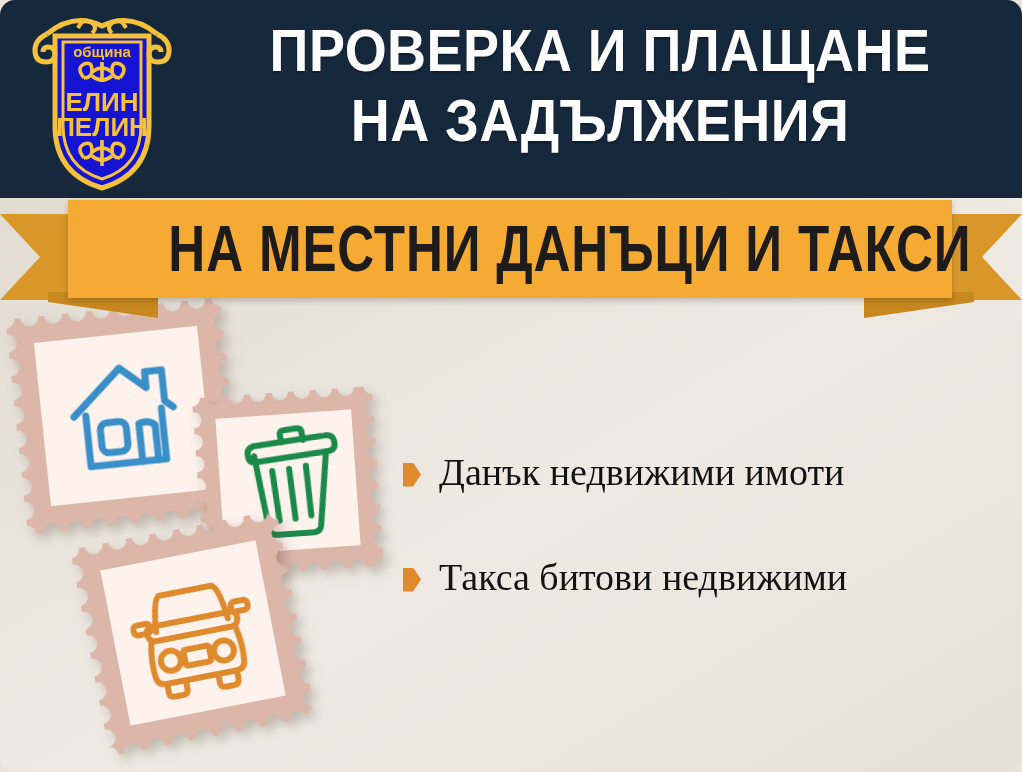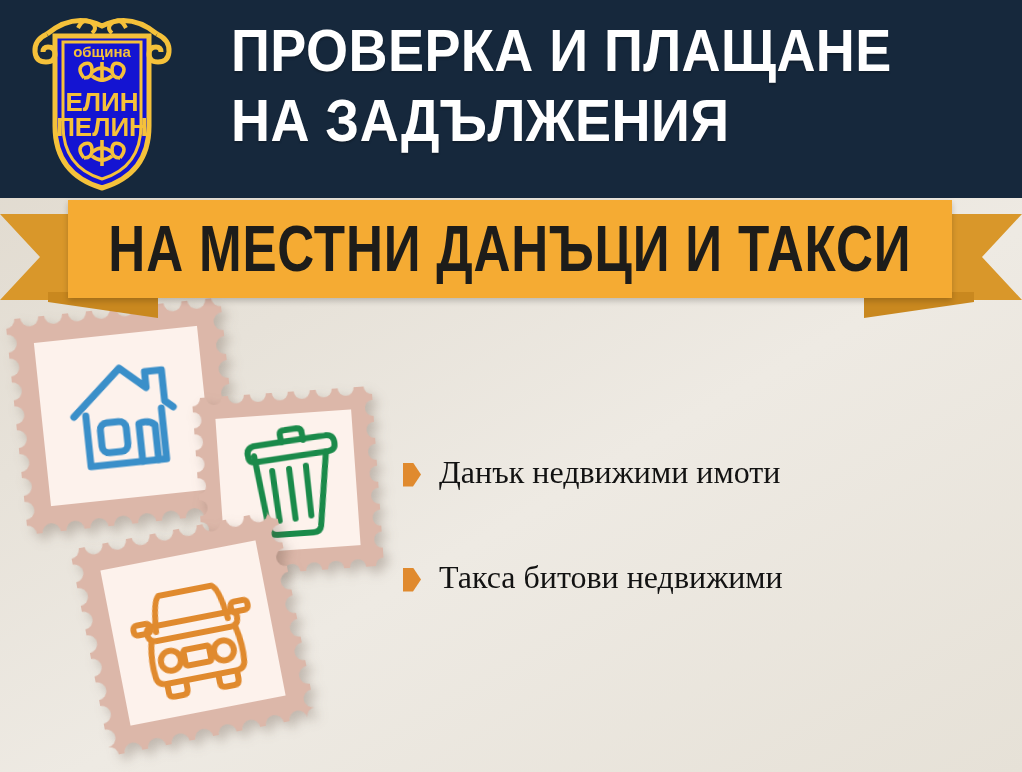--- a/index.html
+++ b/index.html
@@ -5,36 +5,37 @@
 <style>
   html,body{margin:0;padding:0;}
   body{
     width:1022px;height:772px;overflow:hidden;
     font-family:"Liberation Sans", sans-serif;
     background:#e8e4dc;
   }
   #poster{
     position:relative;width:1022px;height:772px;overflow:hidden;
     background:linear-gradient(150deg,#ded7cb 0%, #e7e2d9 35%, #eeeae3 60%, #e6e1d7 100%);
+    border-radius:15px;
   }
 
   
   .header{
     position:absolute;left:0;top:0;width:1022px;height:198px;
     background:#16283c;
     z-index:5;
   }
   .crest{
     position:absolute;left:22px;top:6px;width:160px;height:186px;
   }
   .crest svg{display:block;width:160px;height:186px;}
 
   .title-block{
     position:absolute;left:190px;top:16px;width:820px;
-    text-align:left;
+    text-align:center;
     color:#ffffff;
     font-weight:bold;
     letter-spacing:0.5px;
   }
   .title-line{
     display:block;
     font-family:"Liberation Sans", sans-serif;
     font-weight:bold;
     font-size:60px;
     line-height:1.16;
@@ -62,21 +63,21 @@
   }
   .ribbon-fold{
     position:absolute;top:96px;height:26px;width:110px;background:#c9881f;
   }
   .ribbon-fold.left{left:48px;clip-path:polygon(0 0,110px 0,110px 26px,0 10px);}
   .ribbon-fold.right{right:48px;clip-path:polygon(0 0,110px 0,110px 10px,0 26px);}
   .ribbon-main{
     position:absolute;left:68px;top:4px;width:884px;height:98px;
     background:#f5ab33;
     box-shadow:0 3px 6px rgba(0,0,0,.20);
-    display:flex;align-items:center;justify-content:center;
+    display:flex;align-items:center;
   }
   .ribbon-text{
     font-family:"Liberation Sans", sans-serif;
     font-weight:bold;
     font-size:64px;
     color:#1d1c1a;
     transform:scaleX(0.80);
     transform-origin:center center;
     white-space:nowrap;
     letter-spacing:1px;
@@ -99,21 +100,21 @@
     display:flex;align-items:center;
     height:105px;
   }
   .bullet{
     width:18px;height:24px;flex:0 0 18px;margin-right:18px;margin-top:4px;
     background:#e08a2e;
     clip-path:polygon(0 0, 10px 0, 18px 12px, 10px 24px, 0 24px);
   }
   .list-label{
     font-family:"Liberation Serif", serif;
-    font-size:32px;
+    font-size:38px;
     color:#121212;
     line-height:1.1;
     white-space:nowrap;
   }
 </style>
 </head>
 <body>
 
 <div id="poster">
 

